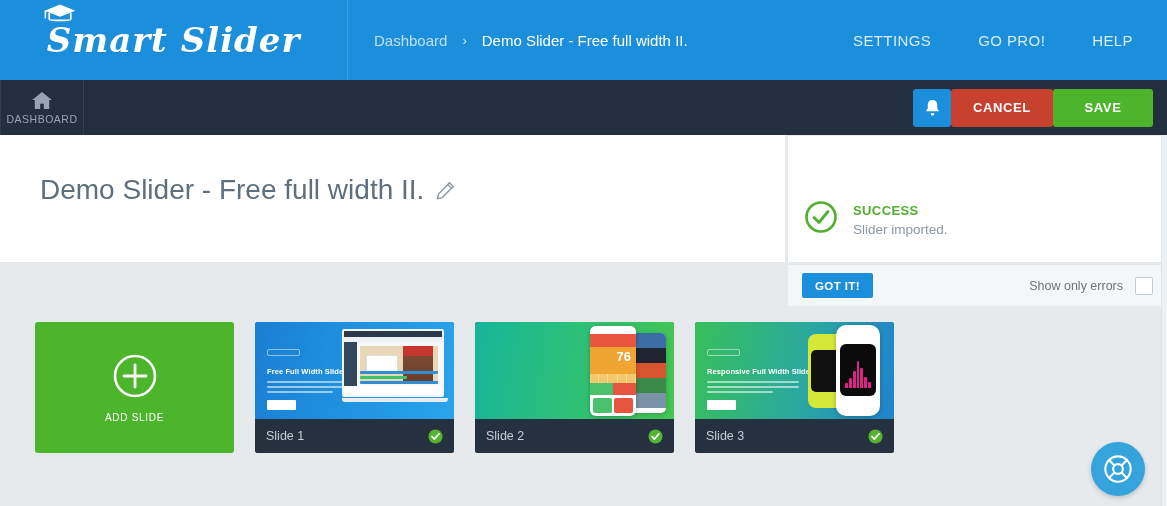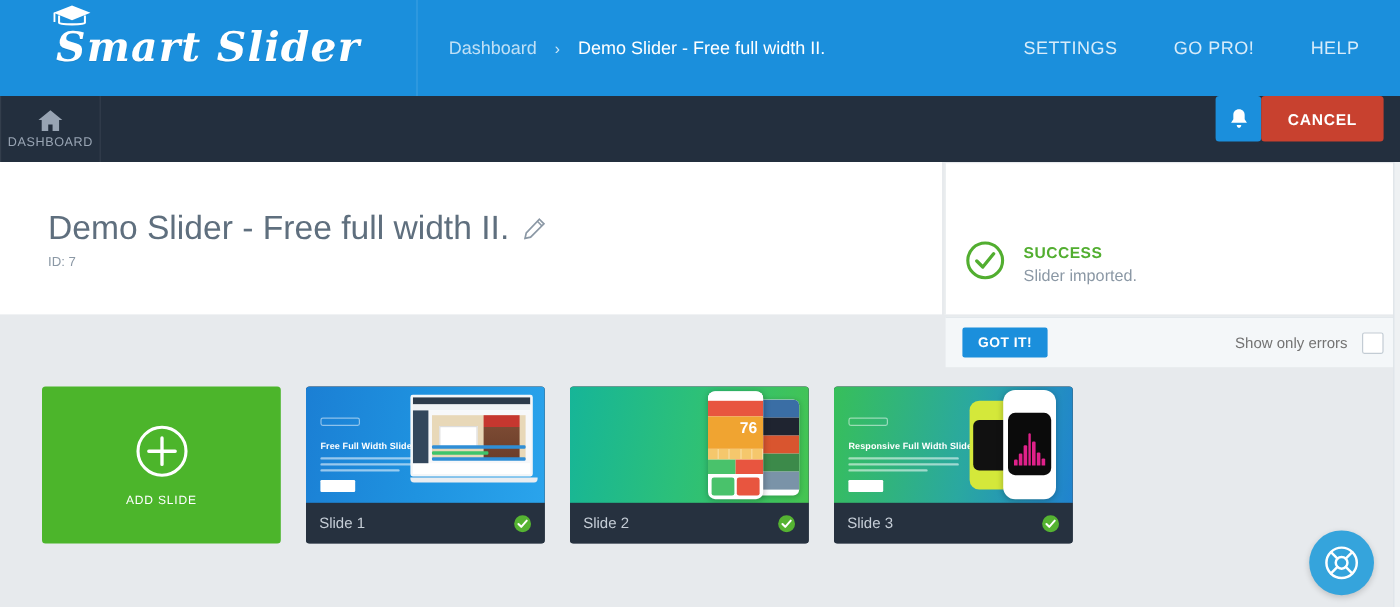--- a/index.html
+++ b/index.html
@@ -54,21 +54,21 @@
   }
   .tool-item {
     width: 84px; display: flex; flex-direction: column;
     align-items: center; justify-content: center; gap: 3px;
     border-right: 1px solid #333e4c; color: #98a4b3;
   }
   .tool-item:first-child { border-left: 1px solid #333e4c; }
   .tool-item .ti-label { font-size: 10.5px; letter-spacing: .5px; }
   .toolbar-right {
     position: absolute; right: 14px; top: 0; height: 55px;
-    display: flex; align-items: flex-start; gap: 0;
+    display: flex; align-items: center; gap: 0;
   }
   .bell-btn {
     width: 38px; height: 38px; background: #1b8fdc; border: none;
     border-radius: 3px; display: flex; align-items: center; justify-content: center;
     cursor: pointer;
   }
   .btn-cancel, .btn-save {
     height: 38px; border: none; border-radius: 3px; color: #fff;
     font-size: 13px; font-weight: bold; letter-spacing: .6px; cursor: pointer;
     font-family: "Liberation Sans", sans-serif;
@@ -298,32 +298,32 @@
 
 
     <div class="toolbar-right">
       <button class="bell-btn">
         <svg width="17" height="18" viewBox="0 0 18 19">
           <path d="M9 1 C6 1 4 3 4 6 L4 10 L2 13 L16 13 L14 10 L14 6 C14 3 12 1 9 1 Z" fill="#ffffff"></path>
           <path d="M7 15 C7 16.6 8 17.5 9 17.5 C10 17.5 11 16.6 11 15 Z" fill="#ffffff"></path>
         </svg>
       </button>
       <button class="btn-cancel">CANCEL</button>
+      <button class="btn-save">SAVE</button>
     </div>
   </div>
 
   <div class="title-panel">
     <div class="title-row">
       <div class="slider-title">Demo Slider - Free full width II.</div>
       <svg class="edit-icon" width="19" height="19" viewBox="0 0 20 20">
         <path d="M14.2 1.8 L18.2 5.8 L6.5 17.5 L1.6 18.6 L2.7 13.7 Z" fill="none" stroke="#8b98a5" stroke-width="1.5"></path>
         <path d="M12.4 3.6 L16.4 7.6" stroke="#8b98a5" stroke-width="1.3"></path>
       </svg>
     </div>
-    <div class="slider-id">ID: 7</div>
   </div>
 
   <div class="notify">
     <div class="notify-body">
       <svg width="34" height="34" viewBox="0 0 34 34">
         <circle cx="17" cy="17" r="14.5" fill="none" stroke="#52ae30" stroke-width="2.6"></circle>
         <path d="M10 17.5 L15 22.5 L24 11.5" fill="none" stroke="#52ae30" stroke-width="2.8" stroke-linecap="round" stroke-linejoin="round"></path>
       </svg>
       <div class="nb-text">
         <div class="nb-title">SUCCESS</div>

